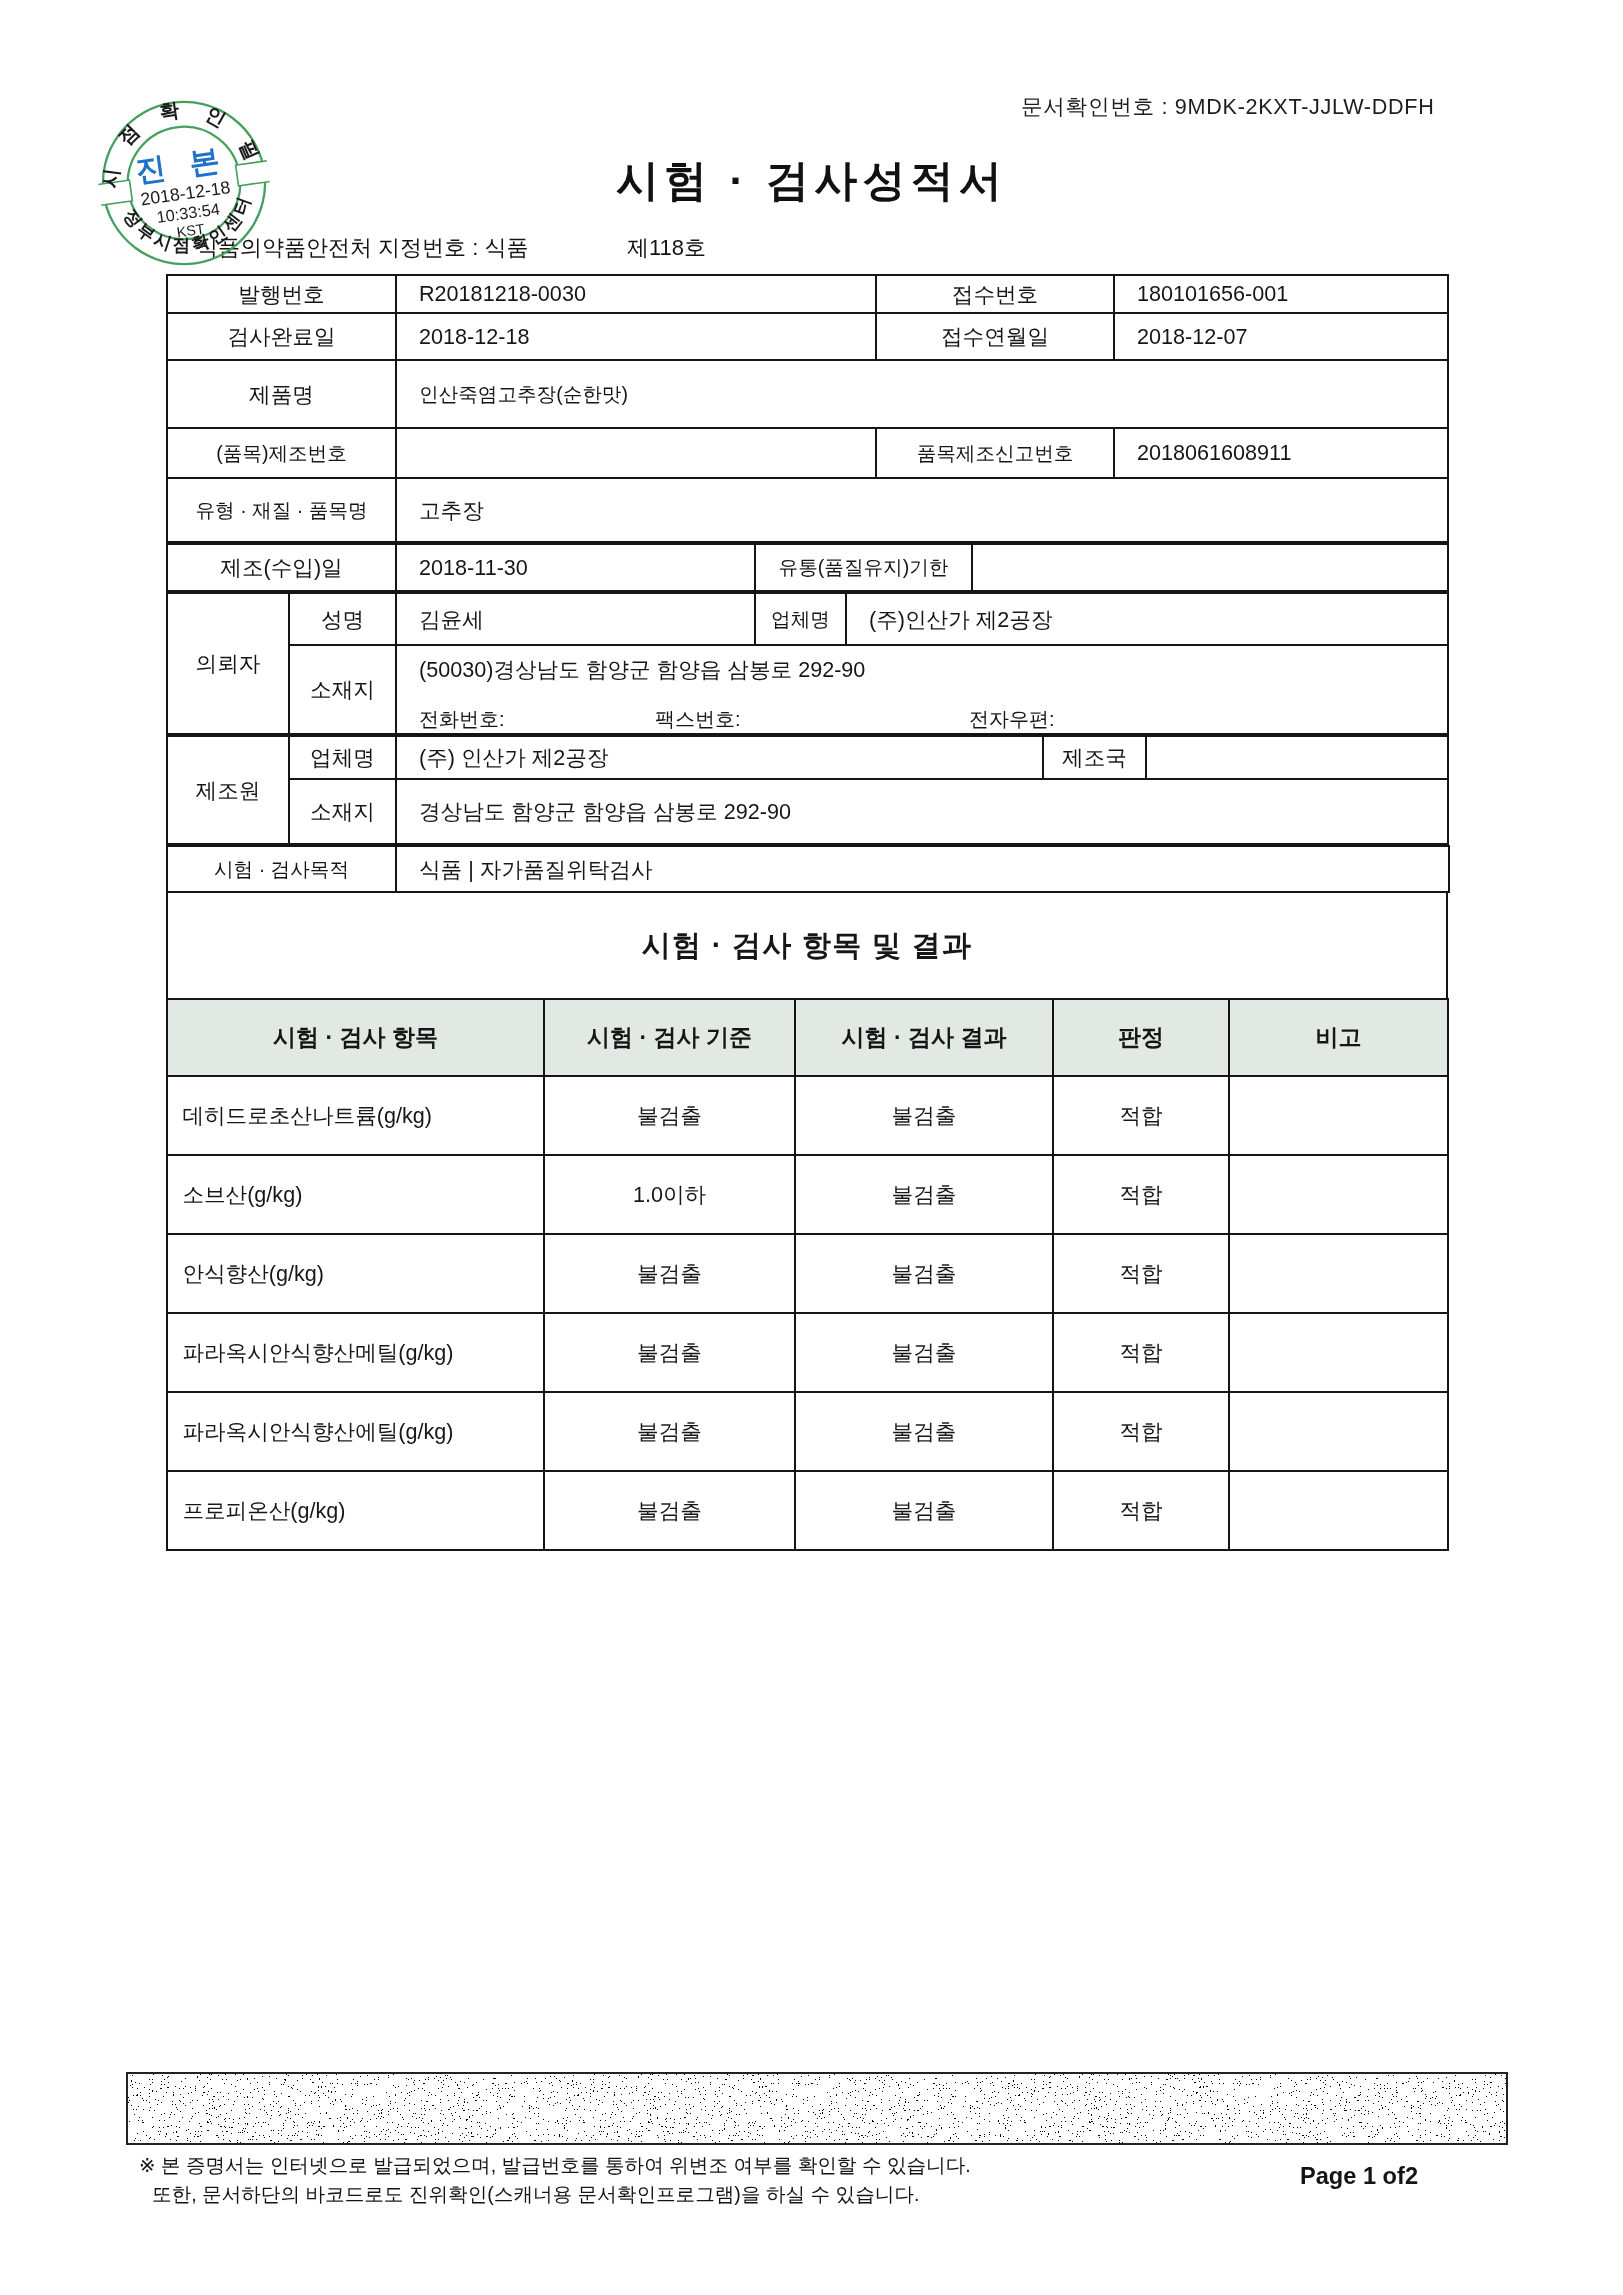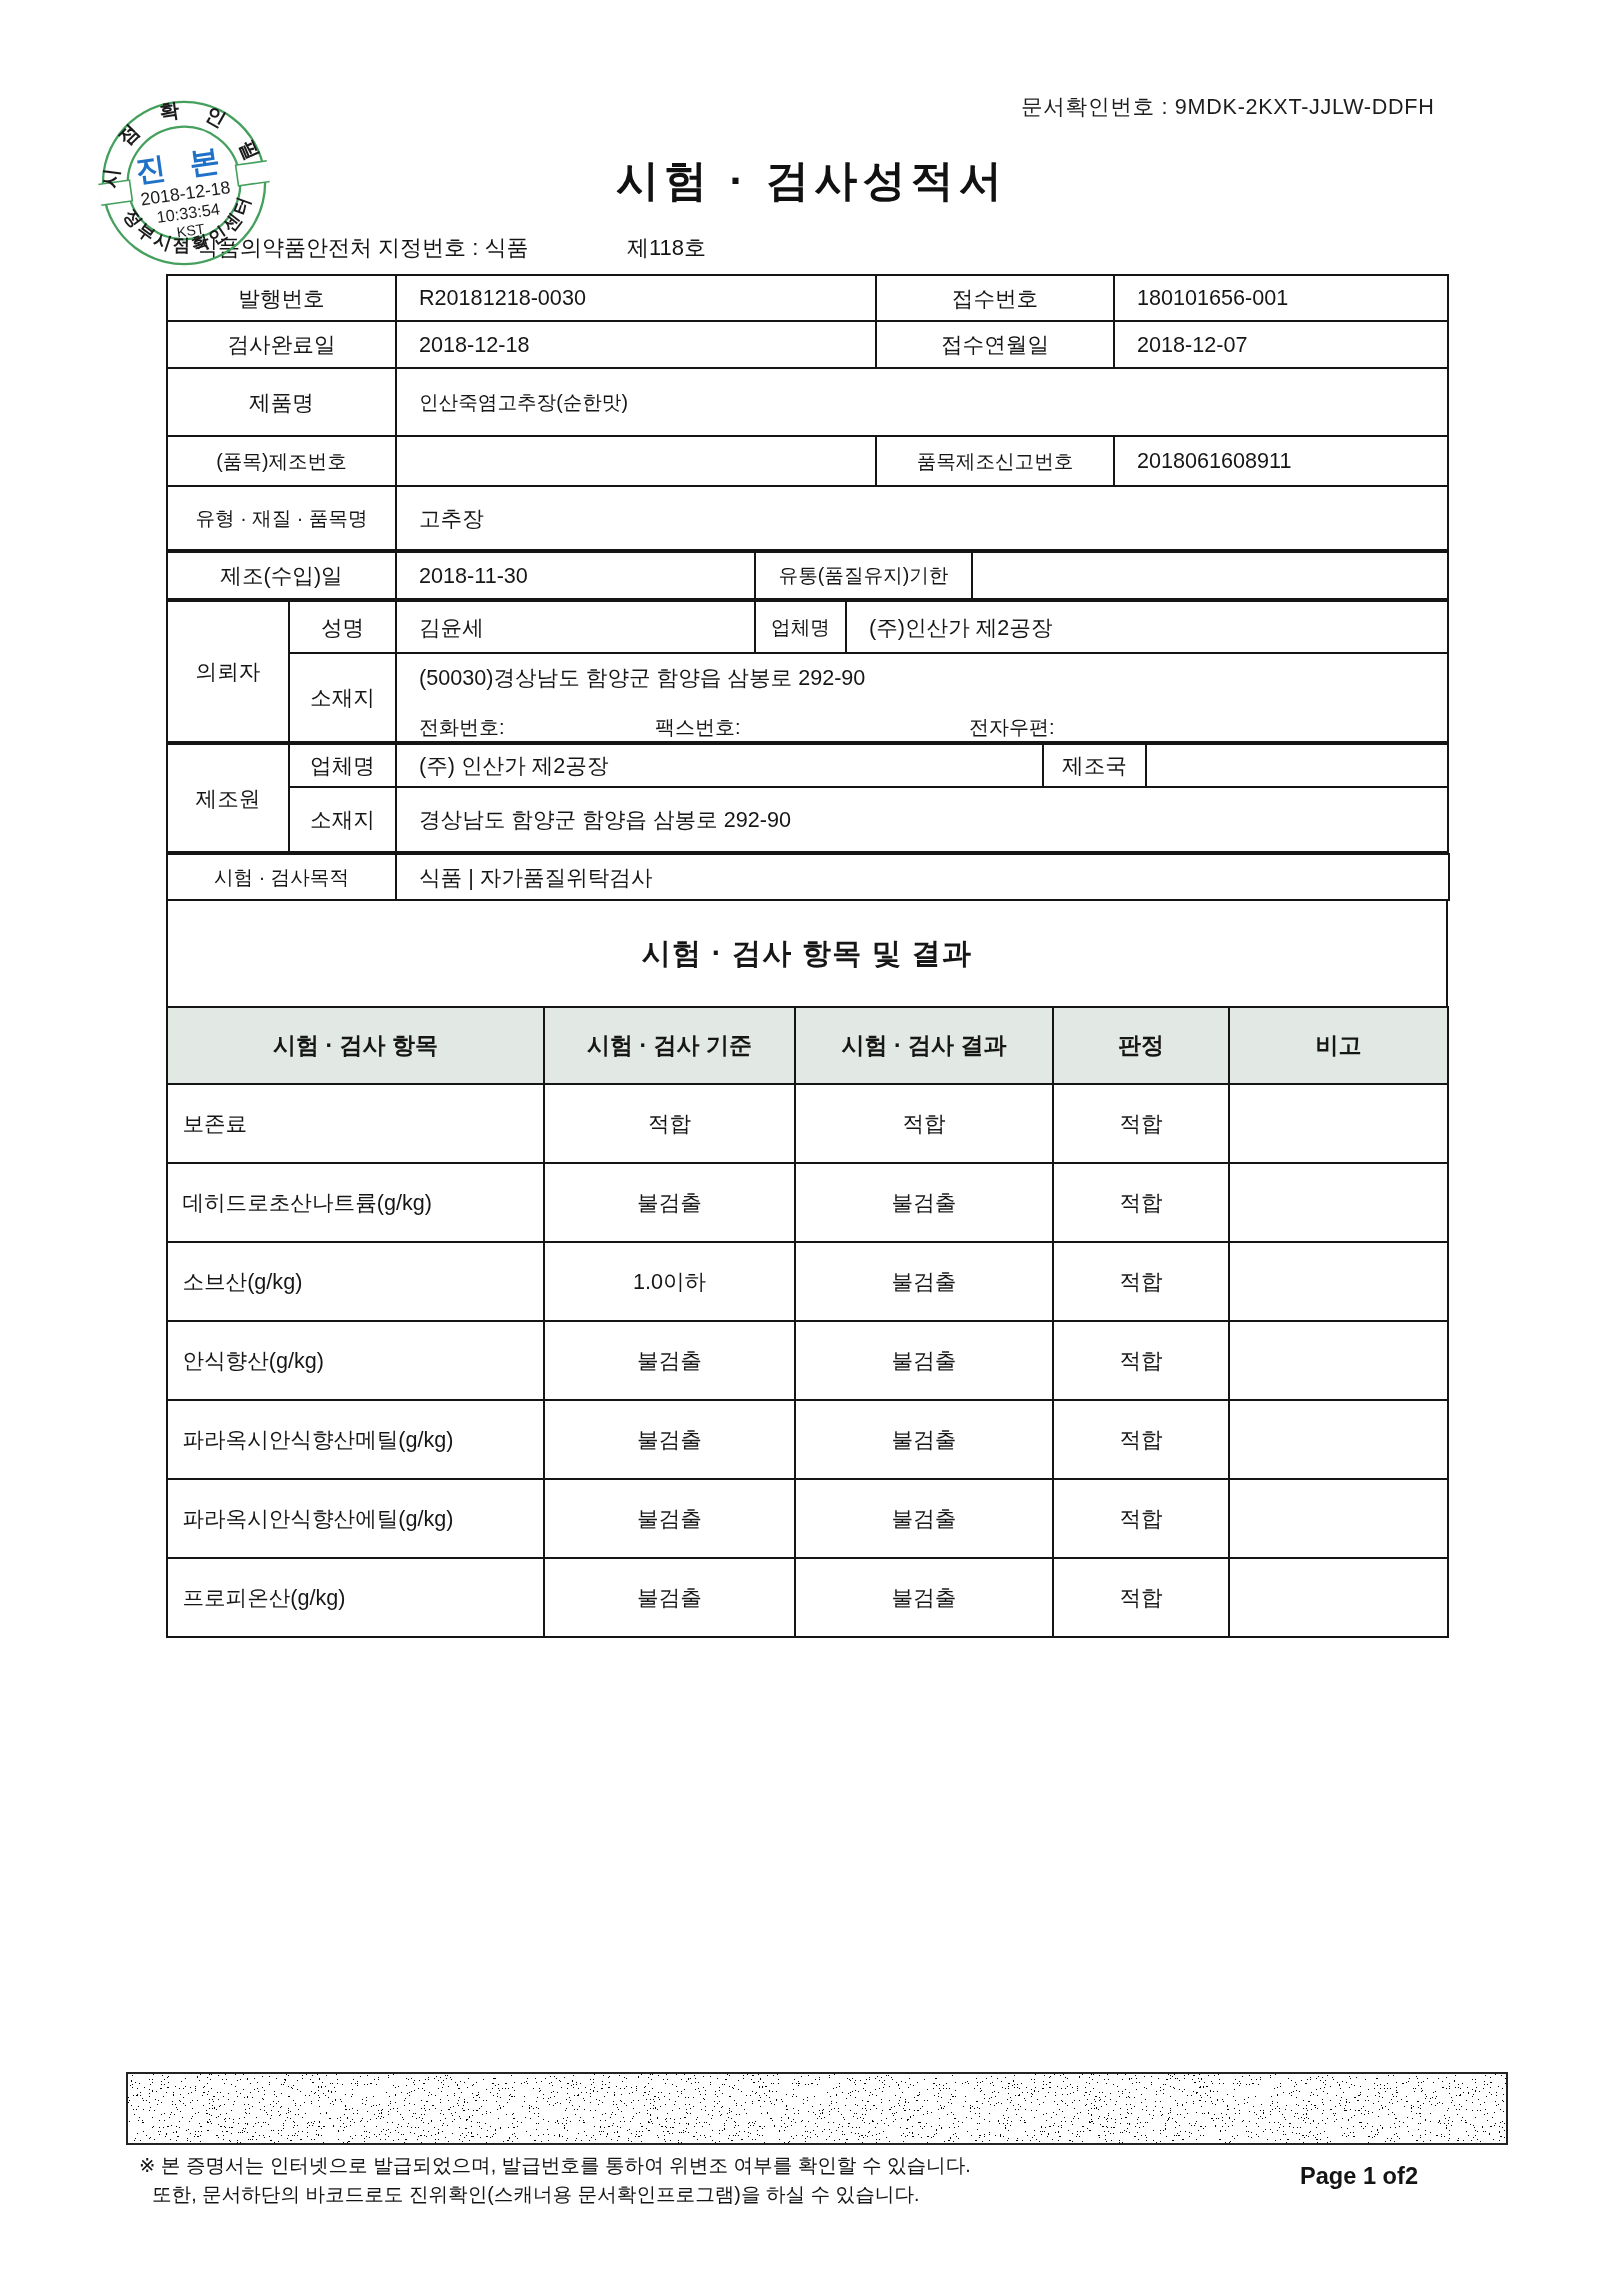--- a/index.html
+++ b/index.html
@@ -16,21 +16,21 @@
   .designation-no{left:627px;top:233px;font-size:22px;color:#141414;}
   
   .stamp{left:99px;top:98px;width:170px;height:170px;transform:rotate(-8deg);}
   
   .form{left:166px;top:274px;width:1282px;}
   table{border-collapse:collapse;table-layout:fixed;width:1282px;}
   td,th{border:2px solid #151515;font-size:21.6px;font-weight:normal;
         padding:0 9.2px;color:#161616;overflow:hidden;white-space:nowrap;}
   th{text-align:center;}
   td.val{text-align:left;padding-left:22px;}
-  .h71{height:46px}.h72{height:47px}.h104{height:68px}.h77{height:50px}.h98{height:64px}
+  .h71{height:38px}.h72{height:47px}.h104{height:68px}.h77{height:50px}.h98{height:64px}
   .h80{height:52px}.h133{height:87px}.h65{height:43px}.h100{height:65px}.h70{height:46px}
   .small{font-size:19.6px;border-radius:6px;}
   .addr-cell{vertical-align:top;padding-top:9.2px;}
   .contact-line{display:flex;margin-top:22px;font-size:20px;}
   .contact-line span{display:inline-block;}
   .contact-phone{width:236px;}
   .contact-fax{width:314px;}
   .band{border-left:2px solid #151515;border-right:2px solid #151515;height:105px;
         display:flex;align-items:center;justify-content:center;}
   .band-title{font-size:29px;font-weight:bold;letter-spacing:1.3px;}
@@ -225,27 +225,20 @@
         </colgroup>
       <tbody>
           <tr>
         <th>시험 · 검사 항목</th>
         <th>시험 · 검사 기준</th>
         <th>시험 · 검사 결과</th>
         <th>판정</th>
         <th>비고</th>
       </tr>
       <tr>
-        <td class="item">보존료</td>
-        <td>적합</td>
-        <td>적합</td>
-        <td>적합</td>
-        <td></td>
-      </tr>
-      <tr>
         <td class="item">데히드로초산나트륨(g/kg)</td>
         <td>불검출</td>
         <td>불검출</td>
         <td>적합</td>
         <td></td>
       </tr>
       <tr>
         <td class="item">소브산(g/kg)</td>
         <td>1.0이하</td>
         <td>불검출</td>

